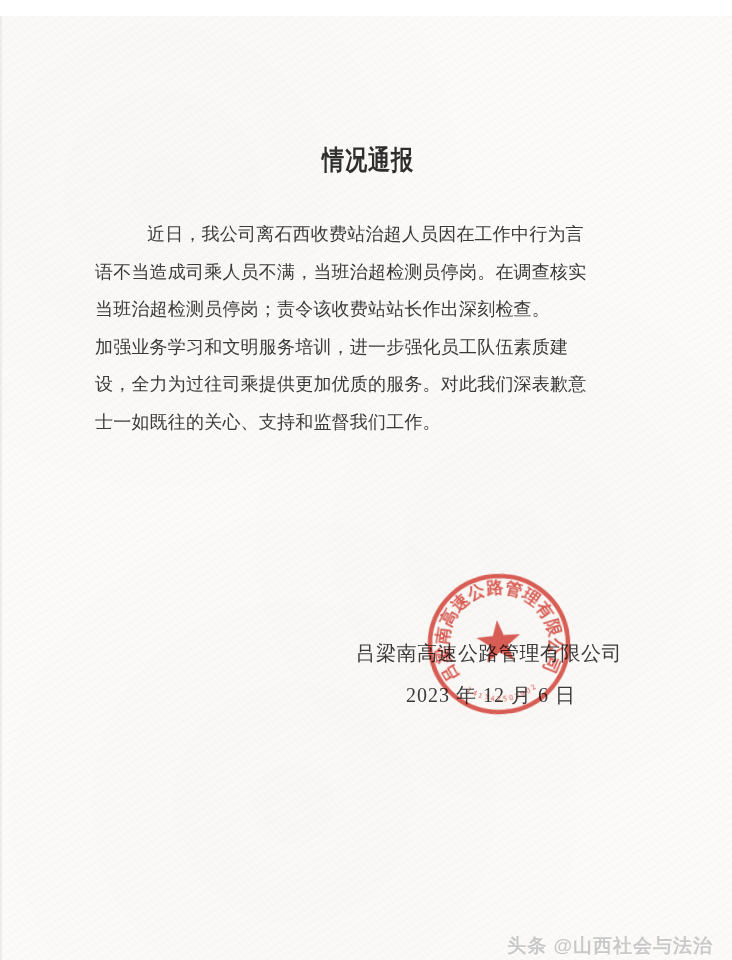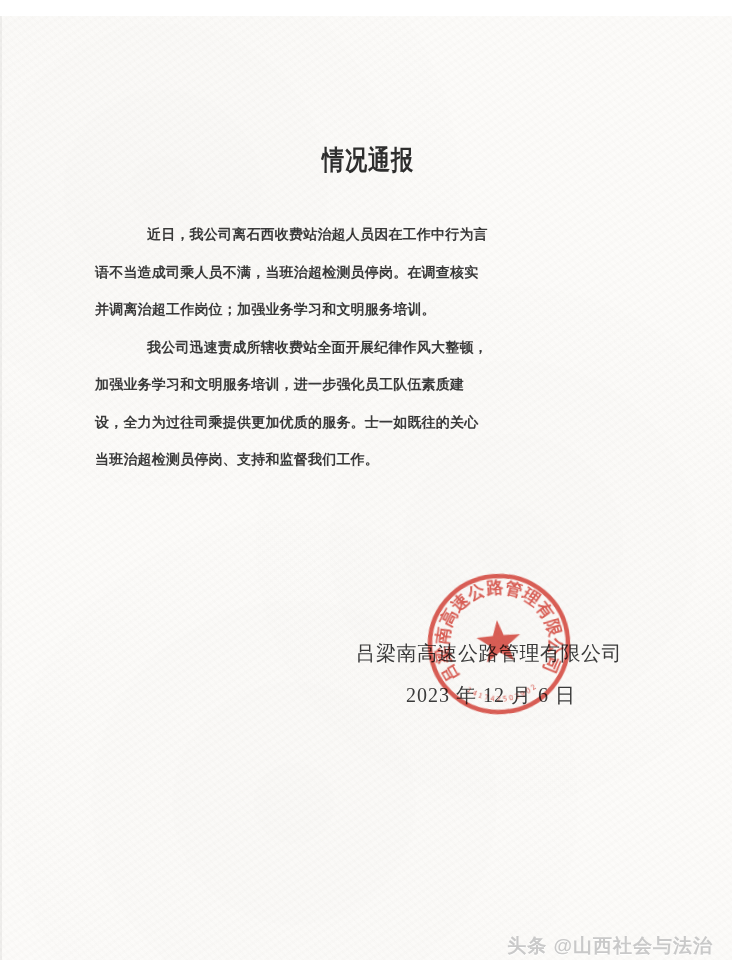--- a/index.html
+++ b/index.html
@@ -38,24 +38,23 @@
     transform:scaleX(0.82);
     transform-origin:50% 50%;
   }
   .body-block{
     position:absolute;
     left:93px;top:200px;width:552px;
   }
   .line{
     height:37.5px;
     line-height:37.5px;
-    font-size:14px;
+    font-size:18px;
     letter-spacing:0.2px;
     white-space:nowrap;
-    font-weight:bold;
   }
   .line.indent{padding-left:52px;}
   .signature-company{
     position:absolute;
     top:624px;left:0;width:620px;
     text-align:right;
     font-size:20px;
     letter-spacing:0.5px;
     white-space:nowrap;
   }
@@ -106,25 +105,24 @@
 </head>
 <body>
 
 <div class="page">
 
   <div class="doc-title">情况通报</div>
 
   <div class="body-block">
     <div class="line indent">近日，我公司离石西收费站治超人员因在工作中行为言</div>
     <div class="line">语不当造成司乘人员不满，当班治超检测员停岗。在调查核实</div>
-    <div class="line">并调离治超工作岗位；加强业务学习和文明服务培训。</div>
-    <div class="line indent">我公司迅速责成所辖收费站全面开展纪律作风大整顿，</div>
+    <div class="line">当班治超检测员停岗；责令该收费站站长作出深刻检查。</div>
     <div class="line">加强业务学习和文明服务培训，进一步强化员工队伍素质建</div>
-    <div class="line">设，全力为过往司乘提供更加优质的服务。士一如既往的关心</div>
-    <div class="line">当班治超检测员停岗、支持和监督我们工作。</div>
+    <div class="line">设，全力为过往司乘提供更加优质的服务。对此我们深表歉意</div>
+    <div class="line">士一如既往的关心、支持和监督我们工作。</div>
   </div>
 
   <div class="signature-company">吕梁南高速公路管理有限公司</div>
   <div class="signature-date">2023 年 12 月 6 日</div>
 
   <svg class="seal" viewBox="0 0 148 144" xmlns="http://www.w3.org/2000/svg">
     <defs>
       <path id="arcTop" d="M 32.2 101.3 A 51 51 0 1 1 115.8 101.3"></path>
       <path id="arcBottom" d="M 37.4 115.7 A 57 57 0 0 0 111.6 115.7"></path>
     </defs>

